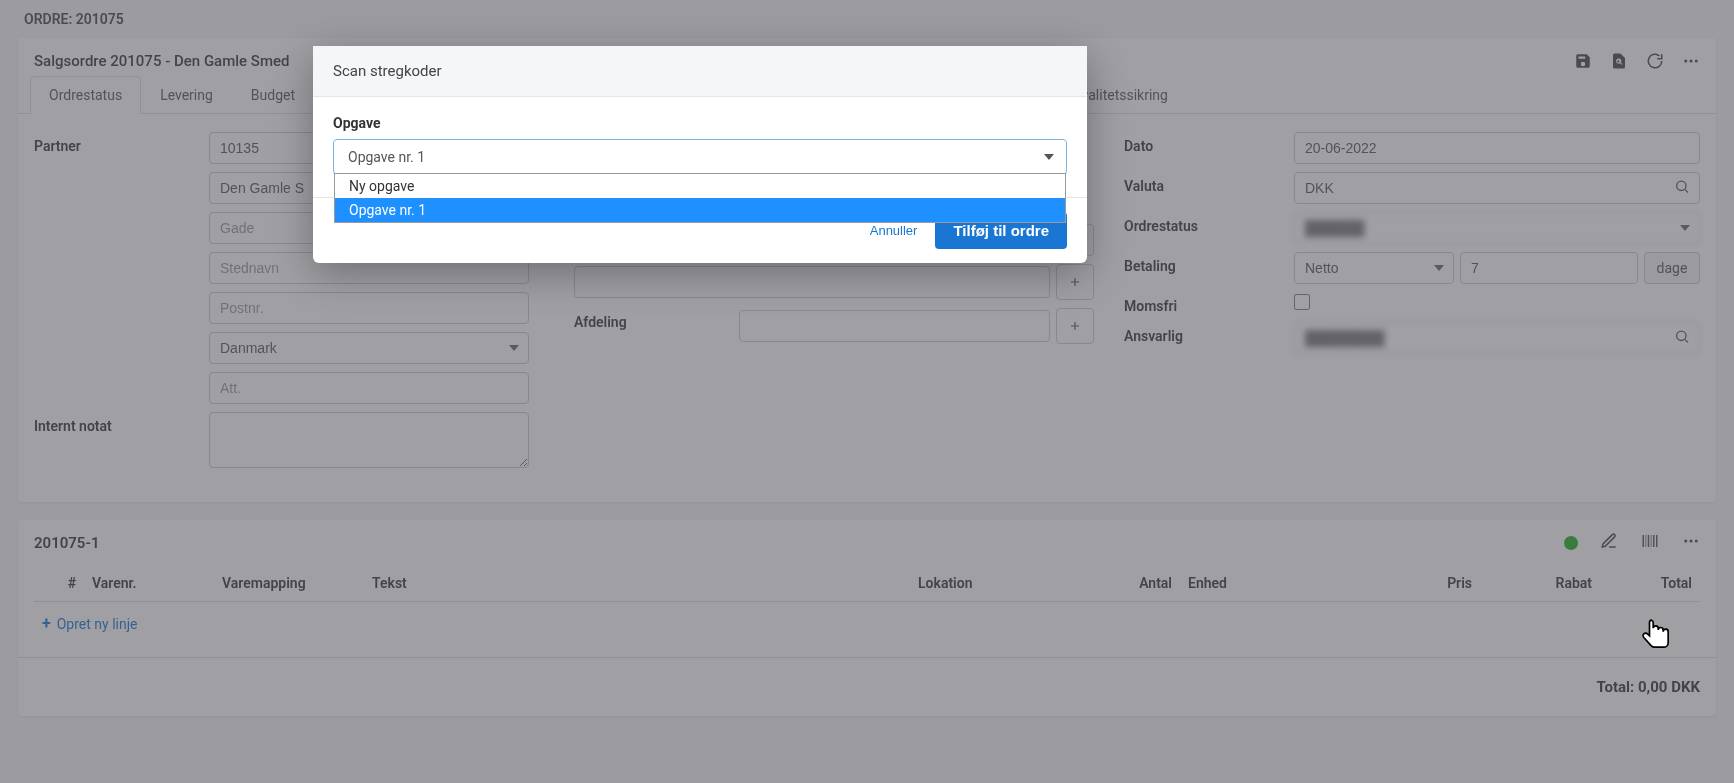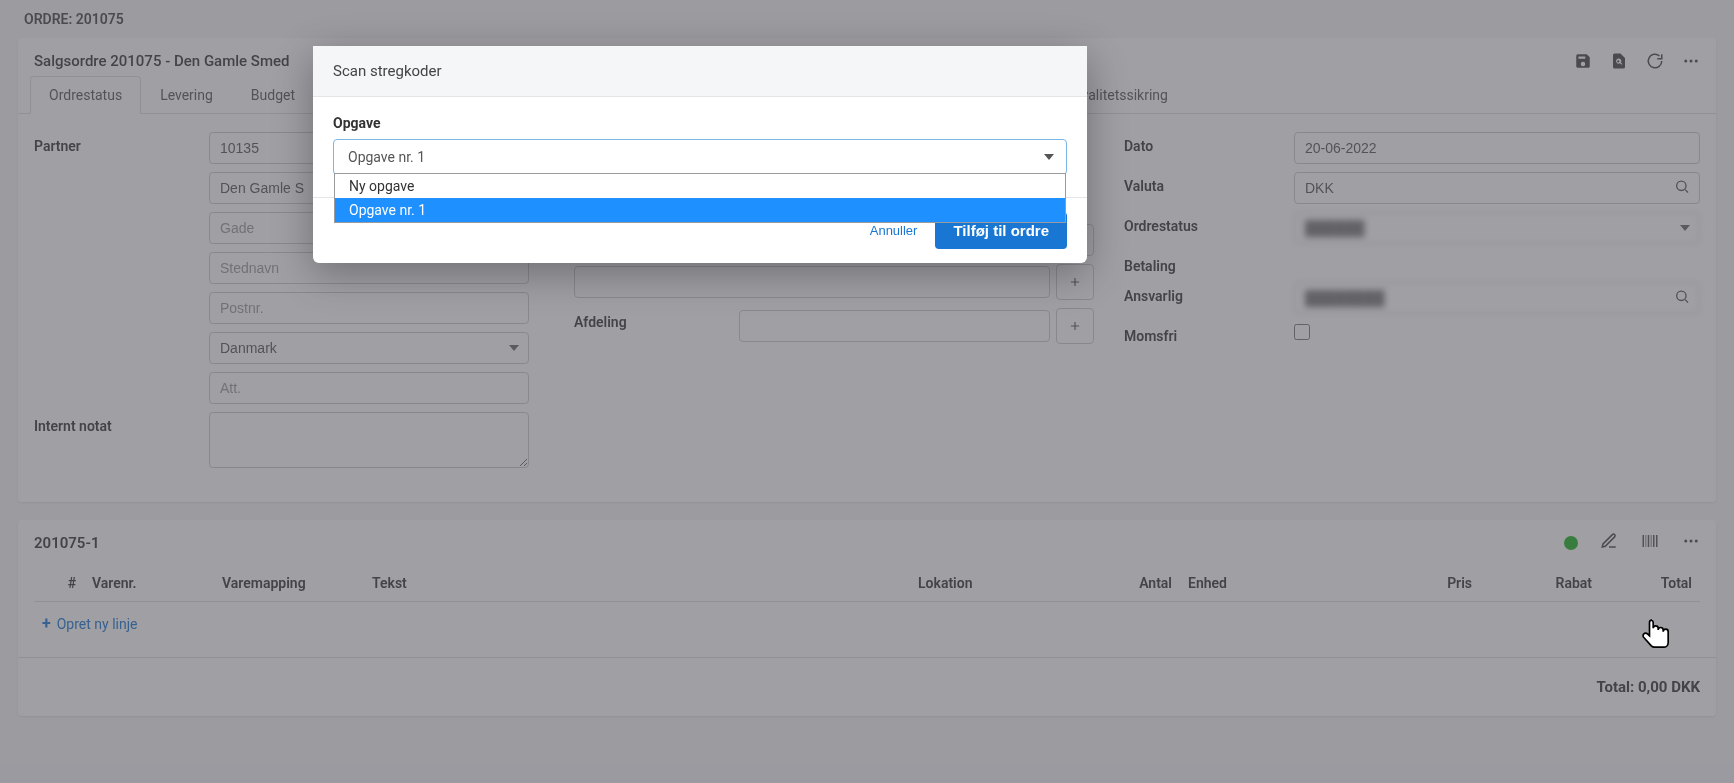--- a/index.html
+++ b/index.html
@@ -275,34 +275,39 @@
           </div>
         </div>
         <div class="row">
           <div class="label">Ordrestatus</div>
           <div class="input-wrap chev-wrap">
               <div class="input blurred">██████</div>
             </div>
         </div>
         <div class="row">
           <div class="label">Betaling</div>
+          <div class="input-wrap hz">
+            <div class="chev-wrap" style="flex:0 0 160px"><select class="input chev"><option>Netto</option></select></div>
+            <input class="input" style="flex: 1 1 0%;" value="7">
+            <span class="input" style="flex:0 0 56px; text-align:center; background:#f3f3f3">dage</span>
+          </div>
+        </div>
+        <div class="row">
+          <div class="label">Momsfri</div>
+          <div class="input-wrap"><input type="checkbox" class="checkbox" style=""></div>
         </div>
         <div class="row">
           <div class="label">Ansvarlig</div>
           <div class="input-wrap with-icon">
             <div class="input blurred">████████</div>
             <span class="srch"><svg viewBox="0 0 24 24" width="16" height="16" fill="none" stroke="#555" stroke-width="2">
                   <circle cx="11" cy="11" r="7"></circle>
                   <path d="M21 21l-4.3-4.3"></path>
                 </svg></span>
           </div>
-        </div>
-        <div class="row">
-          <div class="label">Momsfri</div>
-          <div class="input-wrap"><input type="checkbox" class="checkbox" style=""></div>
         </div>
       </div>
     </div>
   </div>
 
   <div class="card">
     <div class="section2-header">
       <div class="left">201075-1</div>
       <div class="right">
         <span class="dot"></span>

